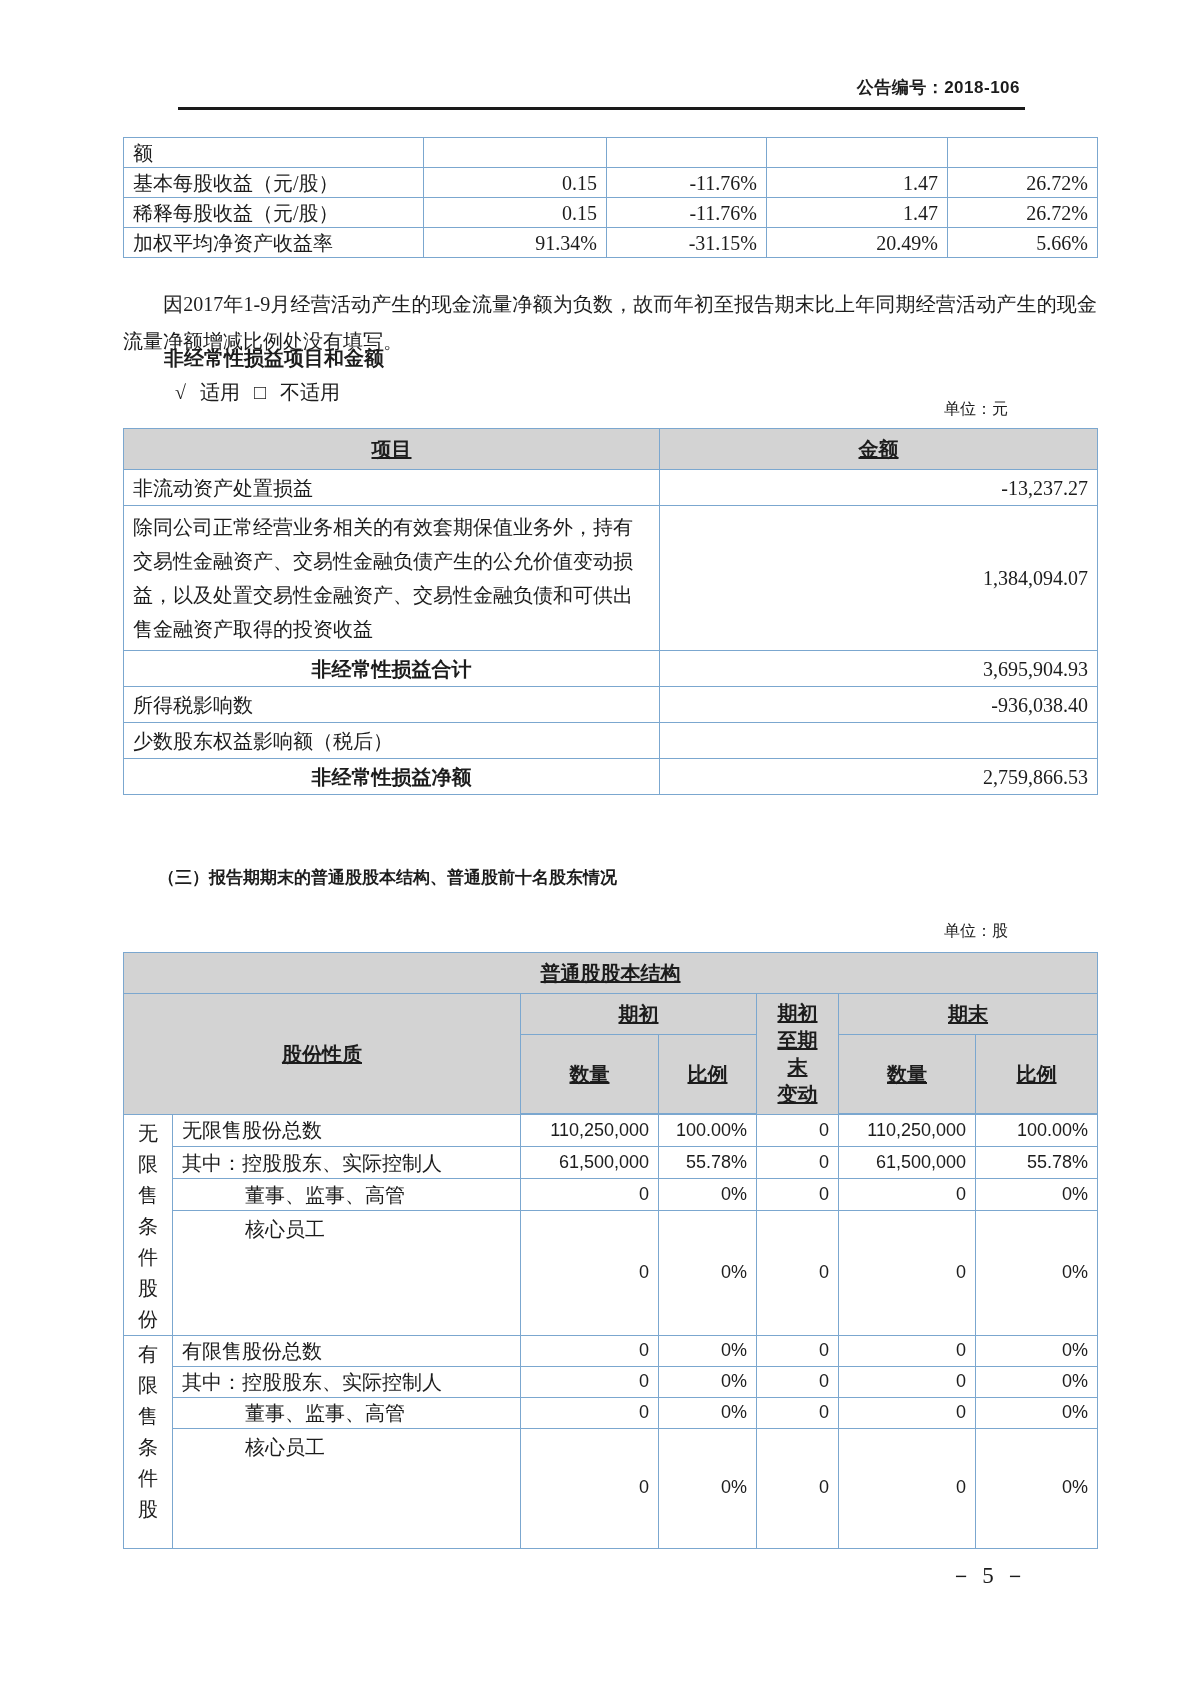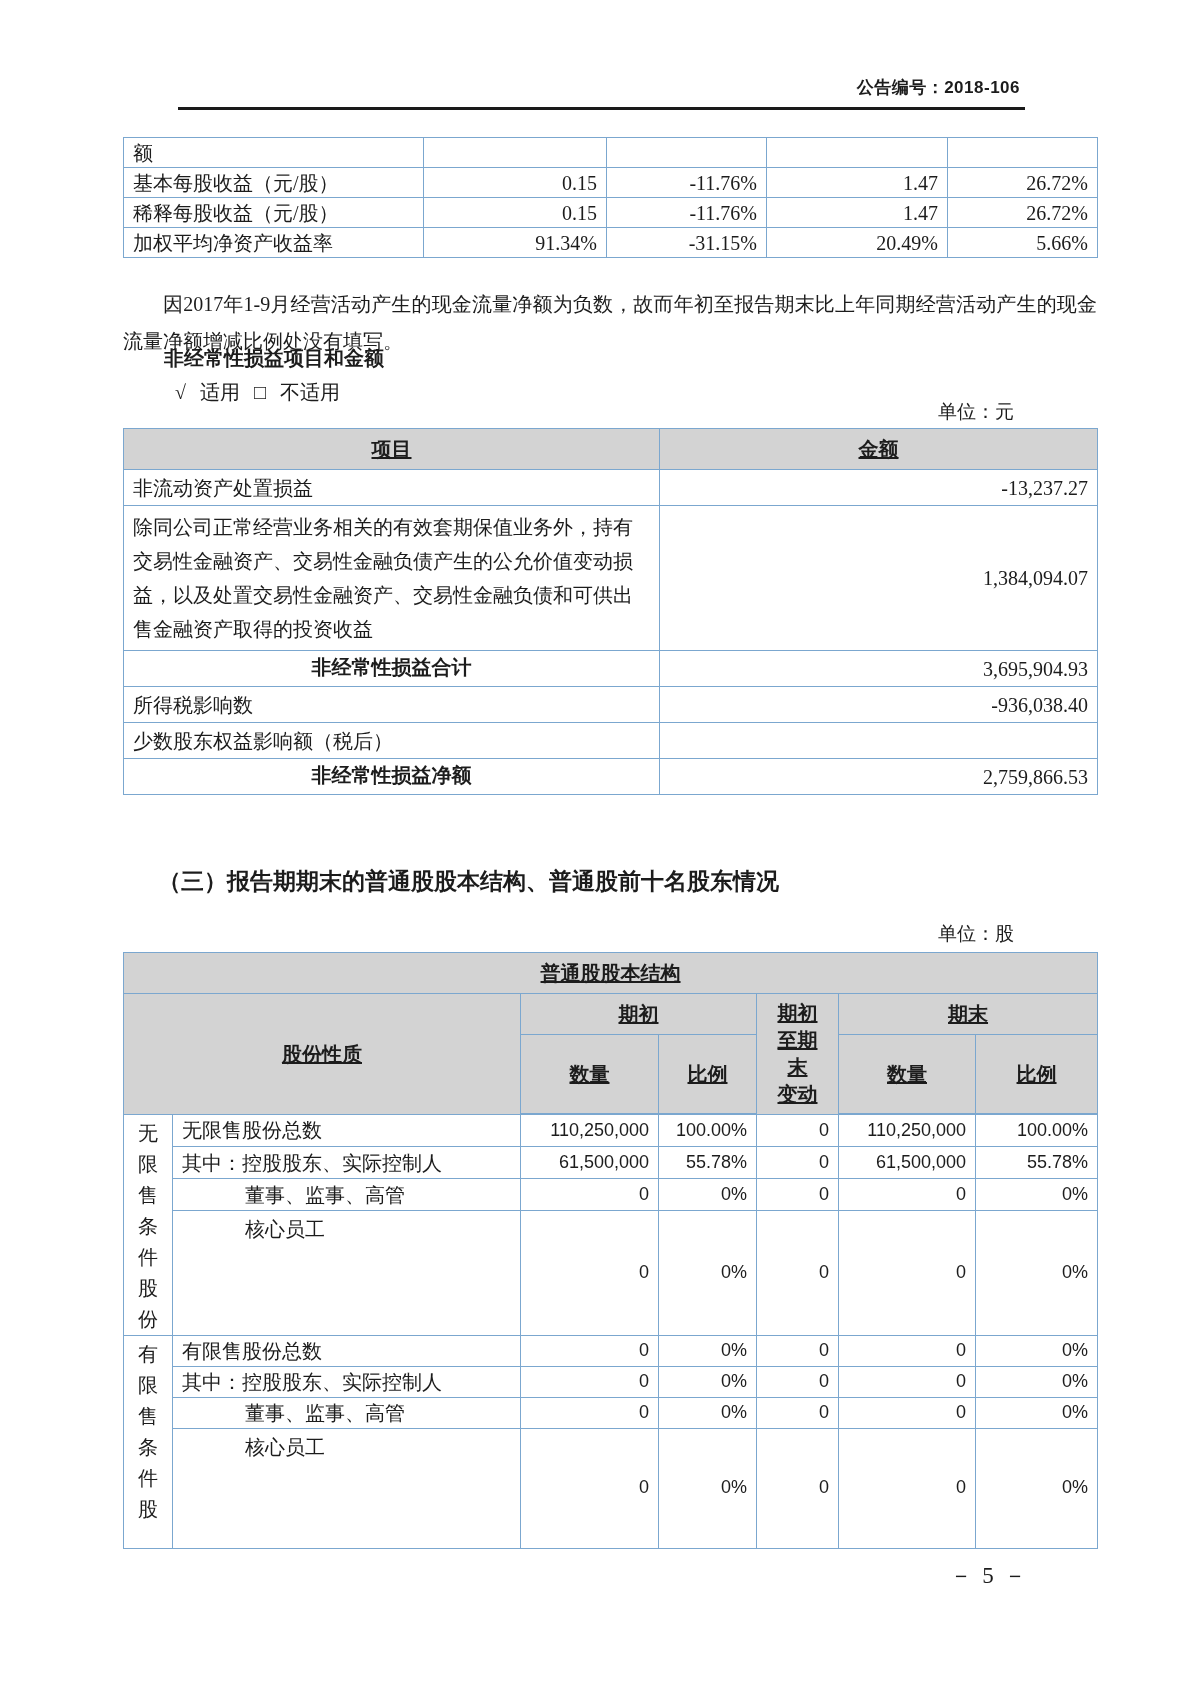--- a/index.html
+++ b/index.html
@@ -52,39 +52,39 @@
   }
   .h-nonrec{
     position:absolute;left:164px;top:345px;
     font-size:20px;font-weight:bold;
   }
   .applicable{
     position:absolute;left:175px;top:379px;font-size:20px;
   }
   .applicable span{margin-right:14px;}
   .unit-line{
-    position:absolute;right:186px;font-size:19px;
+    position:absolute;right:192px;font-size:16px;
   }
   .unit-yuan{top:399px;}
   .unit-gu{top:921px;}
   
   .t2{top:428px;}
   .t2 td{height:35px;}
   .t2 tr.hrow td{height:40px;}
   .t2 tr.tallrow td{height:140px;}
   .t2 td.item{text-align:left;}
   .t2 td.total-label{
-    font-family:Liberation Mono, monospace;
+    font-family:Liberation Serif, serif;
     font-weight:bold;text-align:center;
   }
   
   .h-sec3{
     position:absolute;left:158px;top:866px;
     font-family:"Liberation Sans","DejaVu Sans",sans-serif;
-    font-size:23px;font-weight:bold;
+    font-size:17px;font-weight:bold;
   }
   
   .t3{top:952px;padding-left:38px;}
   .t3 td{height:30px;font-size:19px;}
   .t3 tr.h1 td{height:40px;font-size:20px;}
   .t3 tr.h2 td{height:40px;font-size:20px;}
   .t3 tr.h3 td{height:78px;font-size:20px;border-bottom-width:2px;}
   .t3 td.vgroup{
     text-align:center;vertical-align:top;
     white-space:pre-line;line-height:31px;padding:3px 2px 0 2px;

